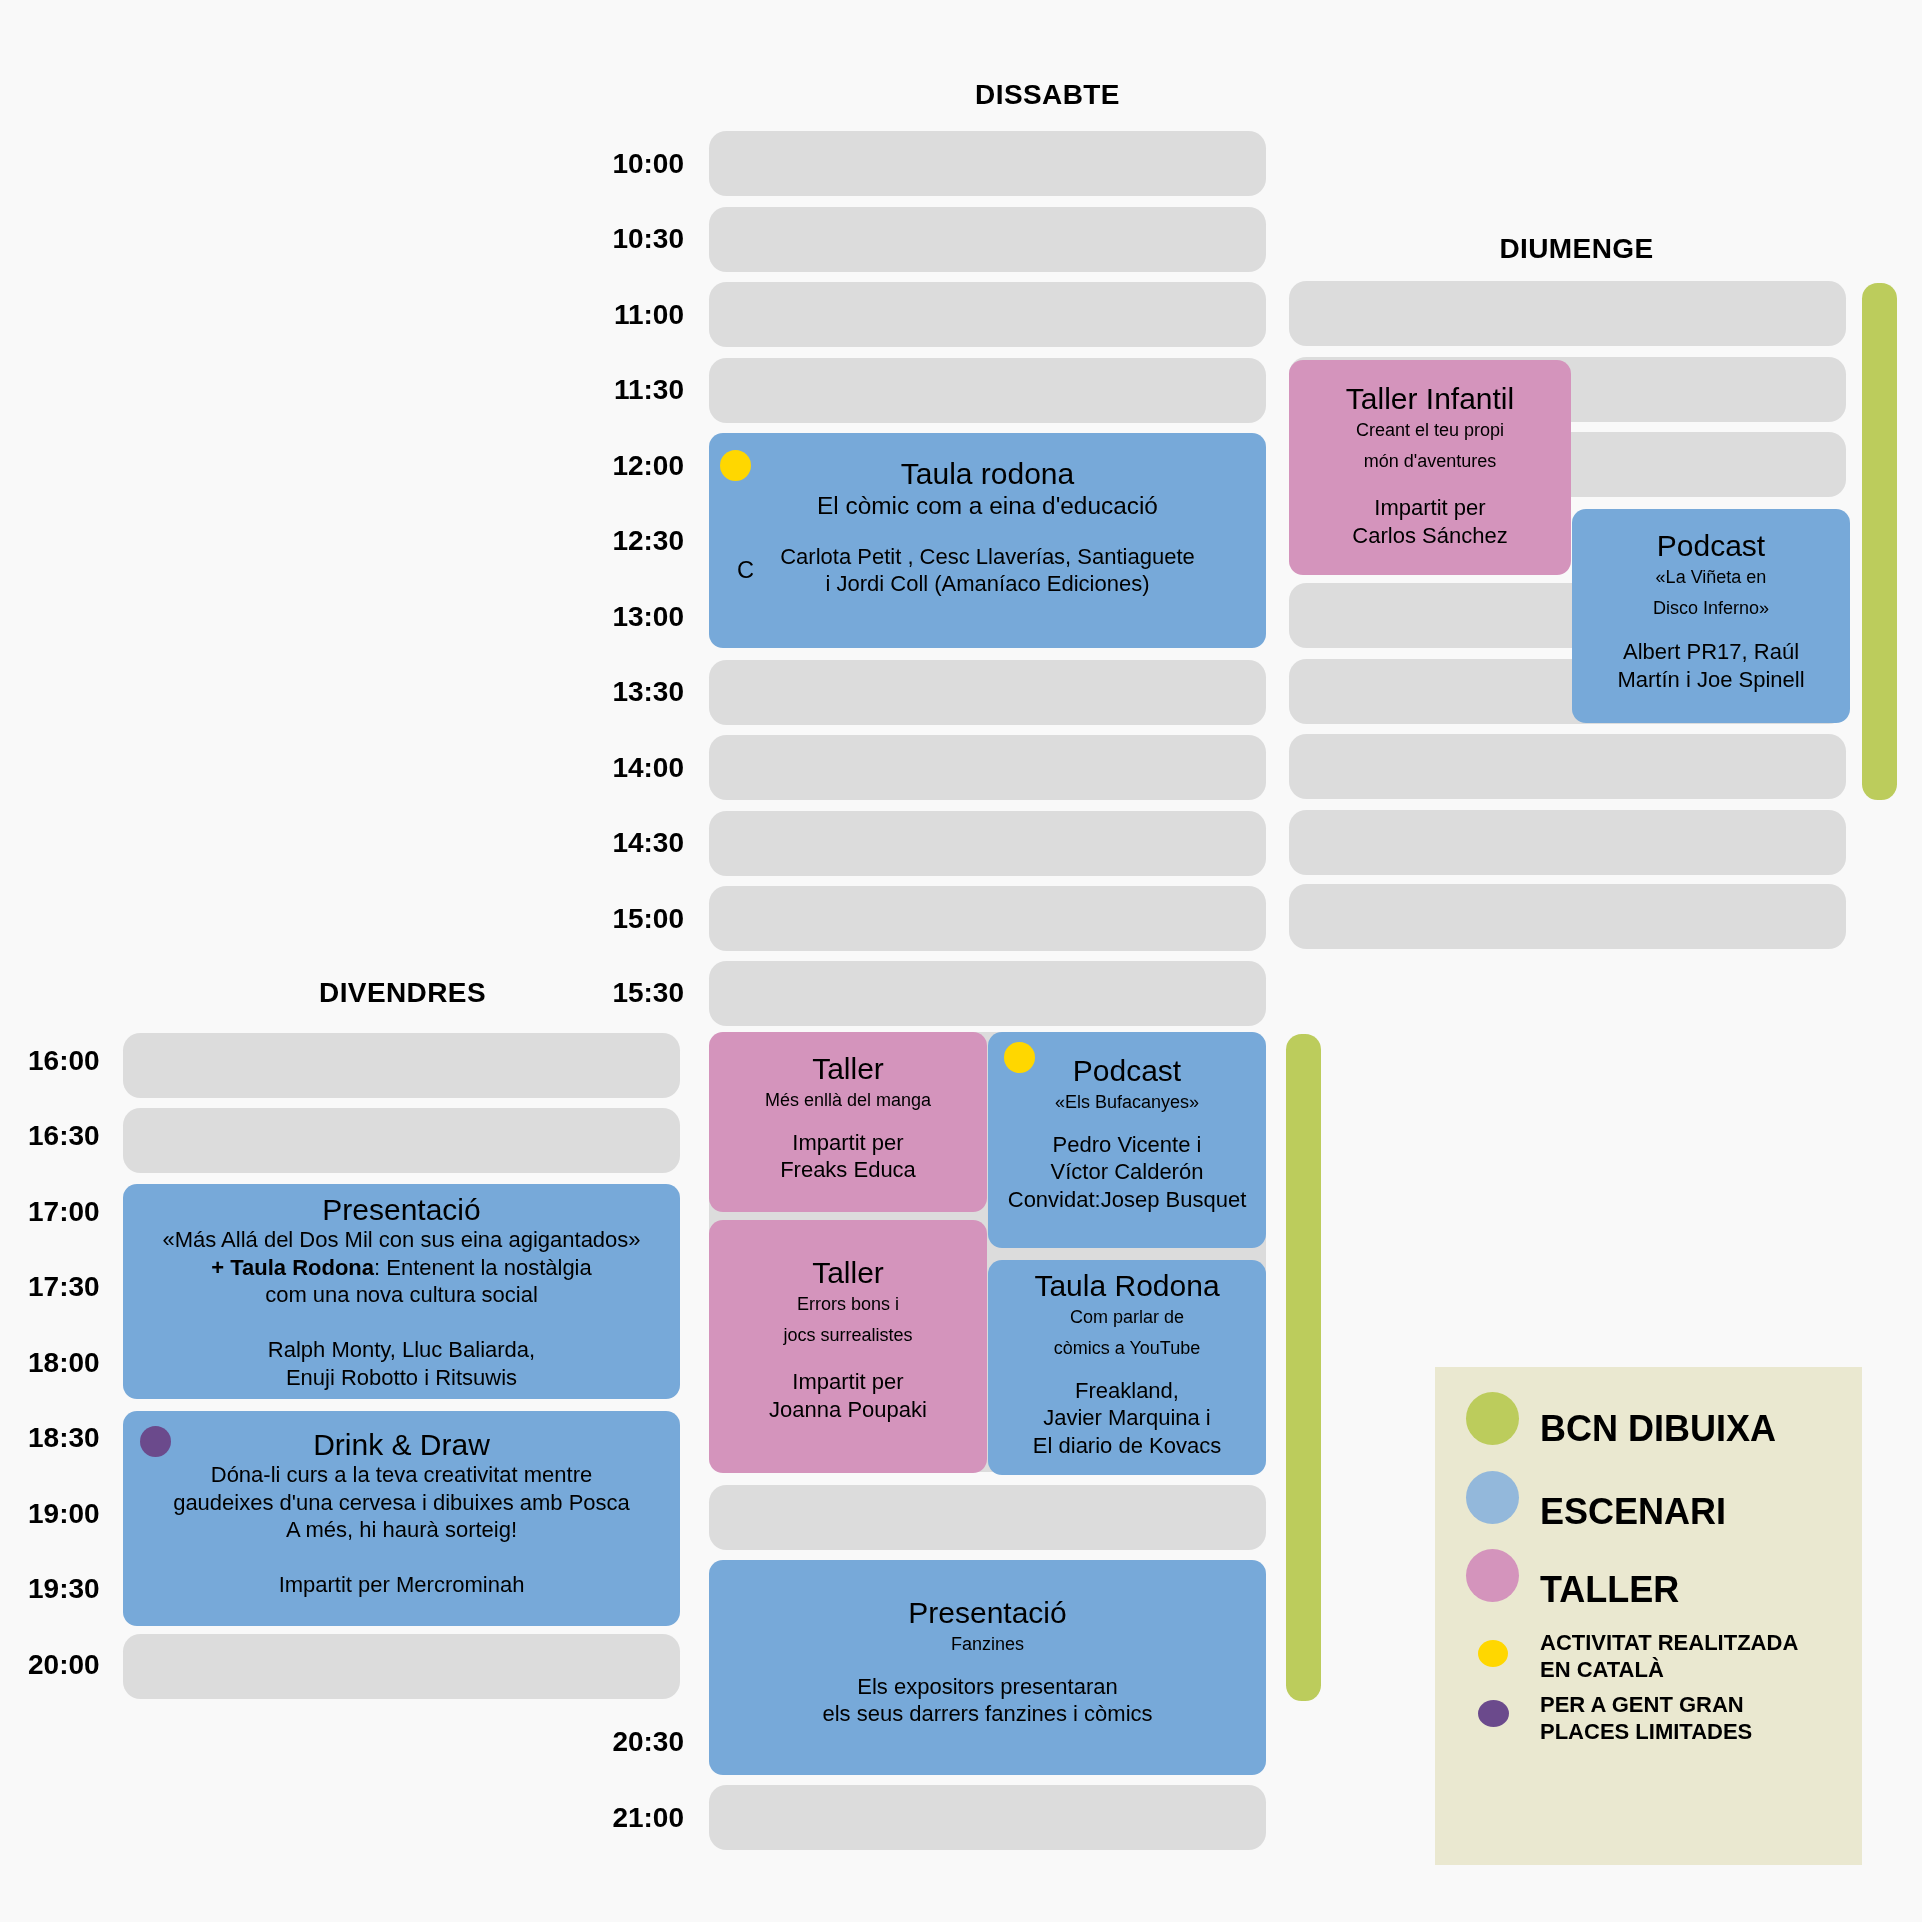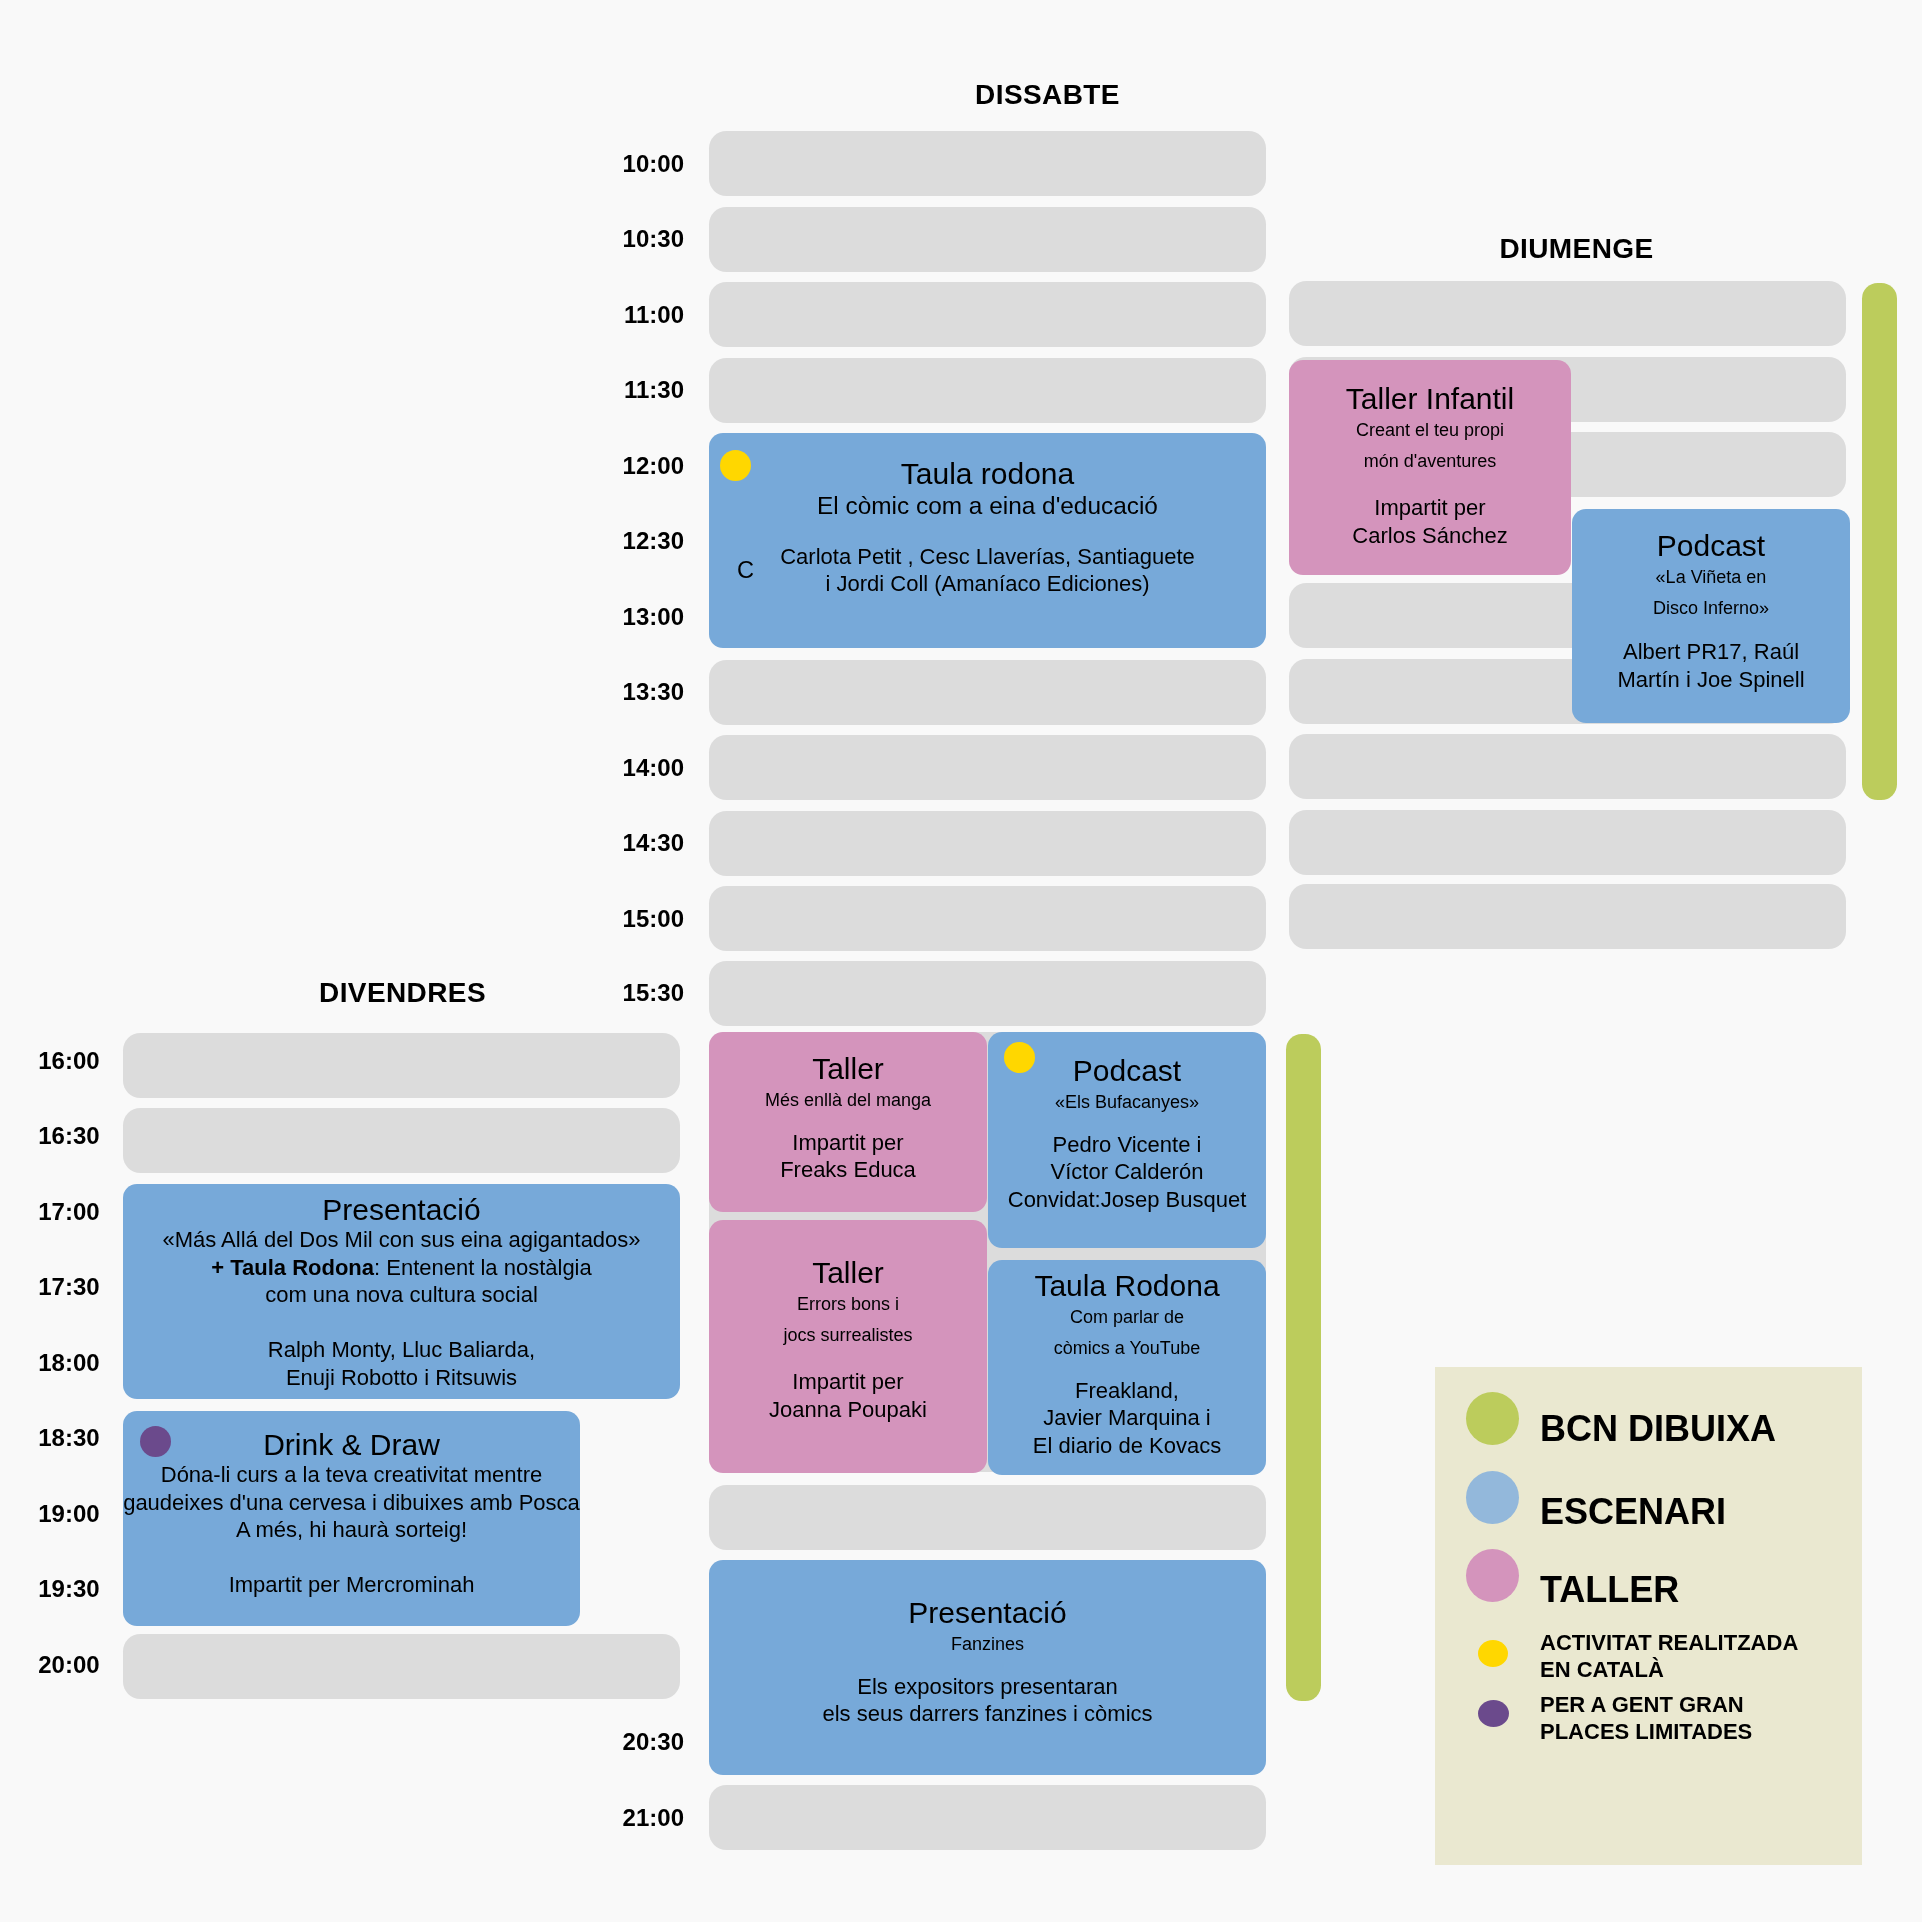--- a/index.html
+++ b/index.html
@@ -7,21 +7,21 @@
     width: 1923px; height: 1923px; background: #f9f9f9;
     position: relative; overflow: hidden;
     font-family: "Liberation Sans", sans-serif; color: #000;
   }
   .abs { position: absolute; }
   .day-title {
     position: absolute; font-weight: bold; font-size: 28px;
     text-align: center; letter-spacing: 0.4px;
   }
   .time {
-    position: absolute; font-weight: bold; font-size: 24px;
+    position: absolute; font-weight: bold; font-size: 28px;
     text-align: right; width: 102px; line-height: 31px;
   }
   .slot {
     position: absolute; background: #dcdcdc; border-radius: 17.3px;
   }
   .card {
     position: absolute; border-radius: 14px; text-align: center;
     box-sizing: border-box; display: flex; flex-direction: column;
     align-items: center; justify-content: flex-start;
   }
@@ -188,21 +188,21 @@
   <div class="people">«Más Allá del Dos Mil con sus eina agigantados»</div>
   <div class="people">
     <b class="inline">+ Taula Rodona</b><span>: Entenent la nostàlgia</span>
   </div>
   <div class="people">com una nova cultura social</div>
   <div style="height:27.5px;"></div>
   <div class="people">Ralph Monty, Lluc Baliarda,</div>
   <div class="people">Enuji Robotto i Ritsuwis</div>
 </div>
 
-<div class="card stage" style="left:123px; top:1411px; width:457px; height:215px; padding-top:17.3px;">
+<div class="card stage" style="left:123px; top:1411px; width:557px; height:215px; padding-top:17.3px;">
   <div class="title">Drink &amp; Draw</div>
   <div class="people">Dóna-li curs a la teva creativitat mentre</div>
   <div class="people">gaudeixes d'una cervesa i dibuixes amb Posca</div>
   <div class="people">A més, hi haurà sorteig!</div>
   <div style="height:27.5px;"></div>
   <div class="people">Impartit per Mercrominah</div>
 </div>
 <div class="dot purple" style="left:140px; top:1426px;"></div>
 
 <div class="legend">

